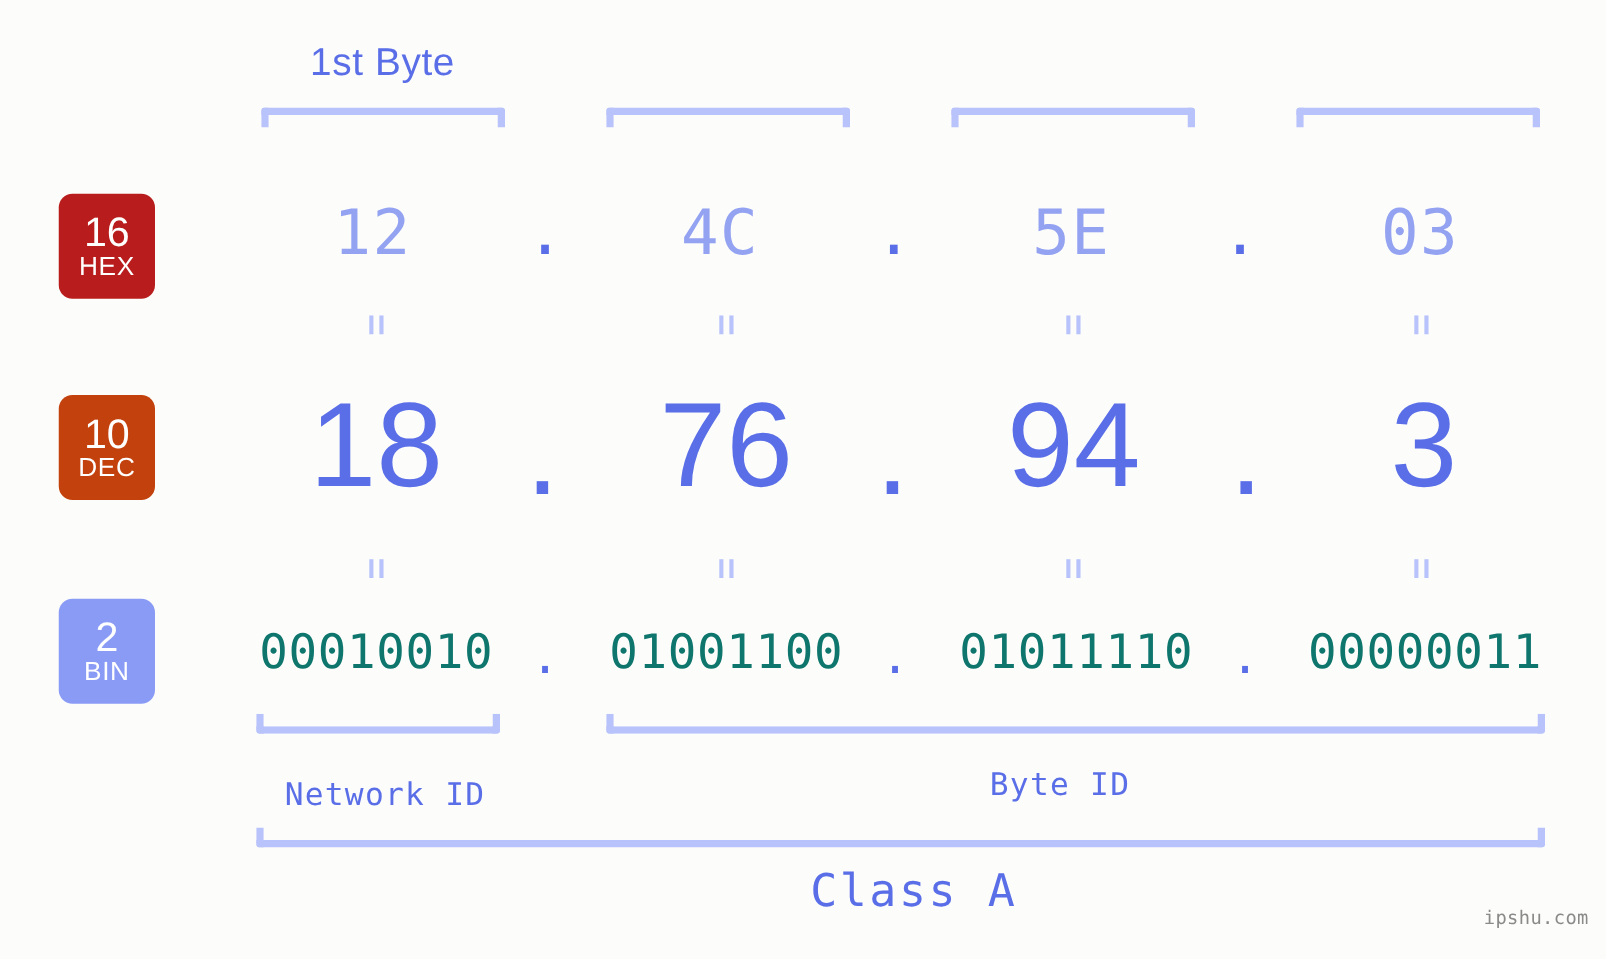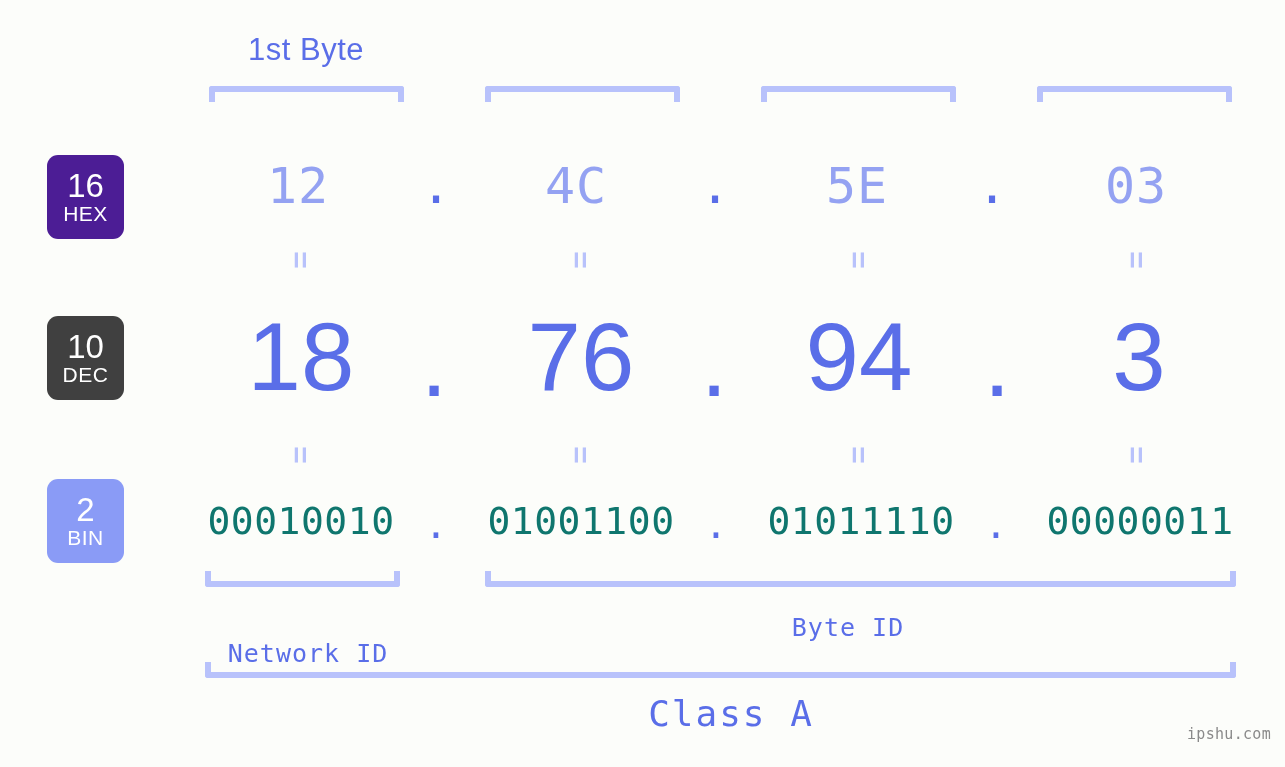--- a/index.html
+++ b/index.html
@@ -192,26 +192,26 @@
 
 <div id="stage">
 
   <div class="byte-label" style="left:210px; width:192px;">1st Byte</div>
 
   <div class="bracket-top" style="left:209px; width:195px;"></div>
   <div class="bracket-top" style="left:485px; width:195px;"></div>
   <div class="bracket-top" style="left:761px; width:195px;"></div>
   <div class="bracket-top" style="left:1037px; width:195px;"></div>
 
-  <div class="base-badge" style="top:155px; background:#4c1d95;">
+  <div class="base-badge" style="top:155px; background:#b91c1c;">
     <span class="num">16</span>
     <span class="nm">HEX</span>
   </div>
 
-  <div class="base-badge" style="top:316px; background:#404040;">
+  <div class="base-badge" style="top:316px; background:#c2410c;">
     <span class="num">10</span>
     <span class="nm">DEC</span>
   </div>
 
   <div class="base-badge" style="top:479px; background:#8a9bf6;">
     <span class="num">2</span>
     <span class="nm">BIN</span>
   </div>
 
   <div class="row" style="top:186px;">
@@ -250,21 +250,21 @@
     <div class="cell bin-val" style="left:581px;">01001100</div>
     <div class="sep sep-bin" style="left:716px; top:4px;">.</div>
     <div class="cell bin-val" style="left:861px;">01011110</div>
     <div class="sep sep-bin" style="left:996px; top:4px;">.</div>
     <div class="cell bin-val" style="left:1140px;">00000011</div>
   </div>
 
   <div class="bracket-bottom" style="left:205px; top:571px; width:195px;"></div>
   <div class="bracket-bottom" style="left:485px; top:571px; width:751px;"></div>
 
-  <div class="id-label" style="left:308px; top:639px;text-align:center;">Network ID</div>
+  <div class="id-label" style="left:308px; top:621px;text-align:center;">Network ID</div>
   <div class="id-label" style="left:848px; top:613px;">Byte ID</div>
 
   <div class="bracket-bottom" style="left:205px; top:662px; width:1031px;"></div>
 
   <div class="class-label" style="left:731px; top:693px;">Class A</div>
 
   <div class="watermark">ipshu.com</div>
 
 </div>
 

